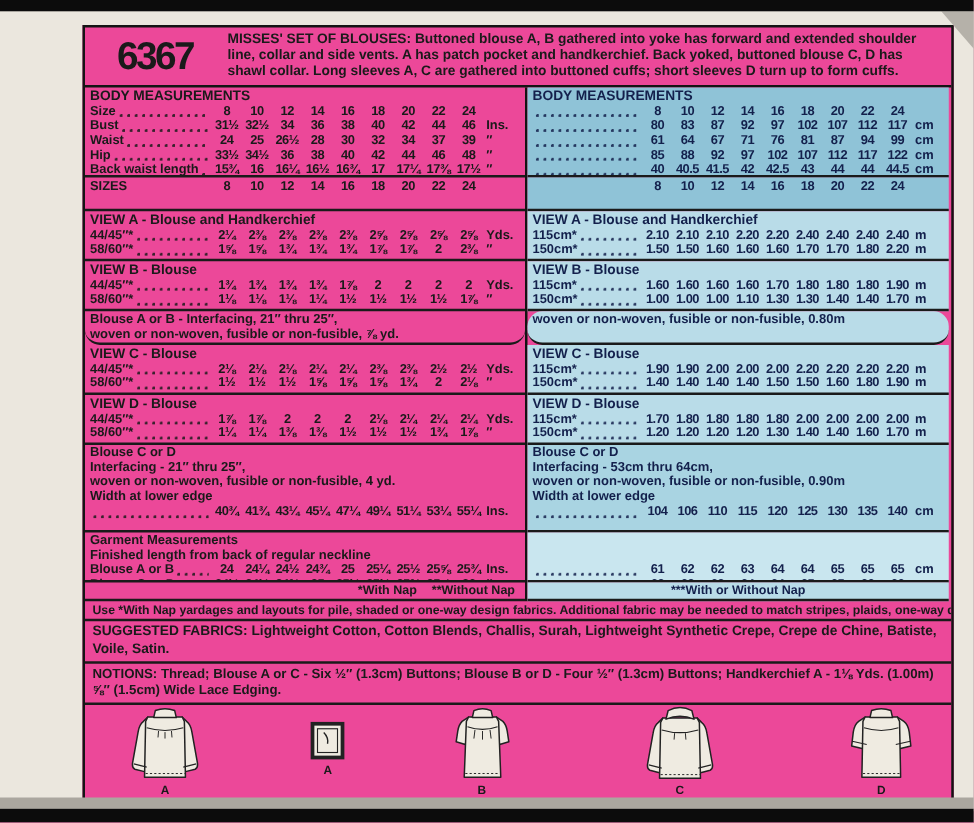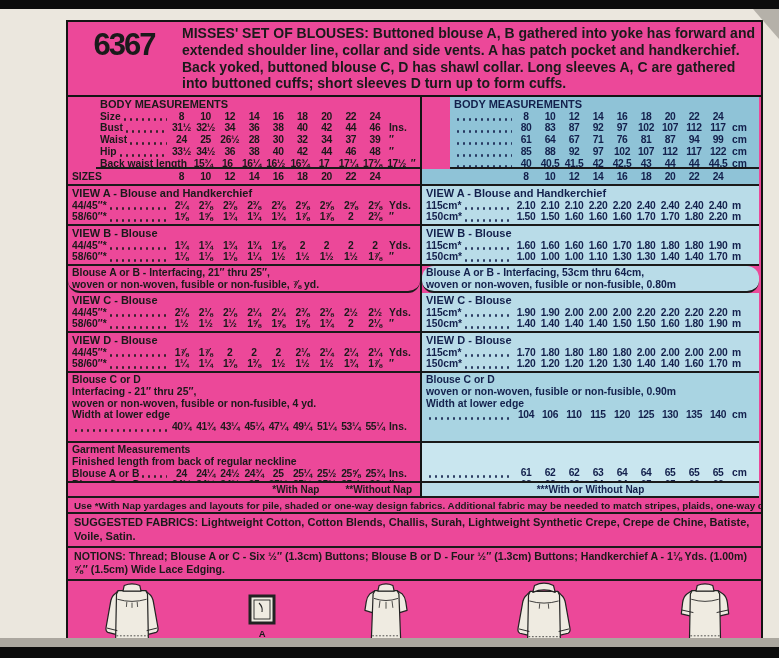--- a/index.html
+++ b/index.html
@@ -18,29 +18,29 @@
     background:#ebe7de;box-sizing:border-box;
     padding:11px 16px 0 66px;
   }
   .fold{position:absolute;right:0;top:9px;width:0;height:0;
     border-top:30px solid #b5b1a9;border-left:26px solid transparent;z-index:3;}
   .box{border:2.5px solid #141414;background:#ec4899;}
 
   
   .hdr{display:flex;border-bottom:2.5px solid #141414;padding:1px 4px;}
   .pnum{width:104px;text-align:center;font-size:31px;font-weight:700;letter-spacing:-2px;line-height:44px;}
-  .desc{flex:1;font-size:14px;font-weight:700;line-height:1.2;padding:2px 2px 2px 6px;}
+  .desc{flex:1;font-size:11px;font-weight:700;line-height:1.2;padding:2px 2px 2px 6px;}
 
   
   .cols{display:flex;}
   .colL{width:354px;border-right:2.5px solid #141414;box-sizing:border-box;}
   .colR{width:337px;box-sizing:border-box;color:#13204c;}
   .sec{box-sizing:border-box;border-bottom:2px solid #1a1a1a;padding:1px 4px 0 4px;overflow:hidden;}
-  .s-body{height:72px;margin-left:28px;}
-  .s-sizes{height:17px;padding-top:2px;}
+  .s-body{height:72px;}
+  .s-sizes{height:27px;padding-top:2px;}
   .s-view{height:40px;}
   .s-ab{height:27px;border-radius:12px;}
   .s-cd{height:70px;}
   .s-garm{height:40px;}
   .s-nap{height:15px;}
 
   .colR .s-body,.colR .s-sizes{background:#8fc3d7;}
   .colR .s-view,.colR .s-ab,.colR .s-nap{background:#b9dce8;}
   .colR .s-cd{background:#a9d4e2;}
   .colR .s-garm{background:#c9e6ef;}
@@ -55,21 +55,21 @@
   .leader{flex:1;align-self:flex-end;height:9px;margin:0 2px;
     background-image:radial-gradient(circle at 2px 6.5px, currentColor 1.05px, transparent 1.35px);
     background-size:6px 9px;background-repeat:repeat-x;opacity:.85;}
   .leader.nodots{background:none;}
   .val{flex:none;width:24.2px;text-align:center;letter-spacing:-0.4px;}
   .colR .val{width:24px;}
   .unit{flex:none;width:27px;padding-left:2px;white-space:nowrap;}
   .colR .unit{width:23px;}
   .spacer{height:23px;}
 
-  .napL{display:flex;justify-content:flex-end;gap:26px;padding-right:8px;font-size:10px;font-weight:700;line-height:12px;}
+  .napL{display:flex;justify-content:flex-end;gap:12px;padding-right:8px;font-size:10px;font-weight:700;line-height:12px;}
   .napR{text-align:center;font-size:10px;font-weight:700;line-height:12px;}
 
   
   .fw{box-sizing:border-box;border-bottom:2px solid #1a1a1a;padding:2px 6px;}
   .fw-note{font-size:9.8px;font-weight:700;line-height:12px;height:16px;white-space:nowrap;overflow:hidden;}
   .fw-fabrics{font-size:11px;font-weight:700;line-height:1.25;min-height:30px;}
   .fw-notions{font-size:10.6px;font-weight:700;line-height:1.3;min-height:32px;}
 
   
   .illus{display:flex;align-items:flex-end;padding:4px 10px 5px 14px;height:78px;box-sizing:border-box;justify-content:space-between;}
@@ -518,21 +518,20 @@
               <span class="val">1.10</span>
               <span class="val">1.30</span>
               <span class="val">1.30</span>
               <span class="val">1.40</span>
               <span class="val">1.40</span>
               <span class="val">1.70</span>
               <span class="unit">m</span>
             </div>
         </div>
         <div class="sec s-ab">
-          <div class="noteline"><span class="b">Blouse A or B -</span><span> Interfacing, 53cm thru 64cm,</span></div>
           <div class="noteline">woven or non-woven, fusible or non-fusible, 0.80m</div>
         </div>
         <div class="sec s-view">
           <div class="sec-title">VIEW C - Blouse</div>
           <div class="mrow">
               <span class="rlabel">115cm*</span>
               <span class="leader"></span>
               <span class="val">1.90</span>
               <span class="val">1.90</span>
               <span class="val">2.00</span>
@@ -585,20 +584,21 @@
               <span class="val">1.30</span>
               <span class="val">1.40</span>
               <span class="val">1.40</span>
               <span class="val">1.60</span>
               <span class="val">1.70</span>
               <span class="unit">m</span>
             </div>
         </div>
         <div class="sec s-cd">
           <div class="noteline b">Blouse C or D</div>
+          <div class="noteline">Interfacing - 53cm thru 64cm,</div>
           <div class="noteline">woven or non-woven, fusible or non-fusible, 0.90m</div>
           <div class="noteline">Width at lower edge</div>
           <div class="mrow">
               <span class="rlabel"></span>
               <span class="leader"></span>
               <span class="val">104</span>
               <span class="val">106</span>
               <span class="val">110</span>
               <span class="val">115</span>
               <span class="val">120</span>

